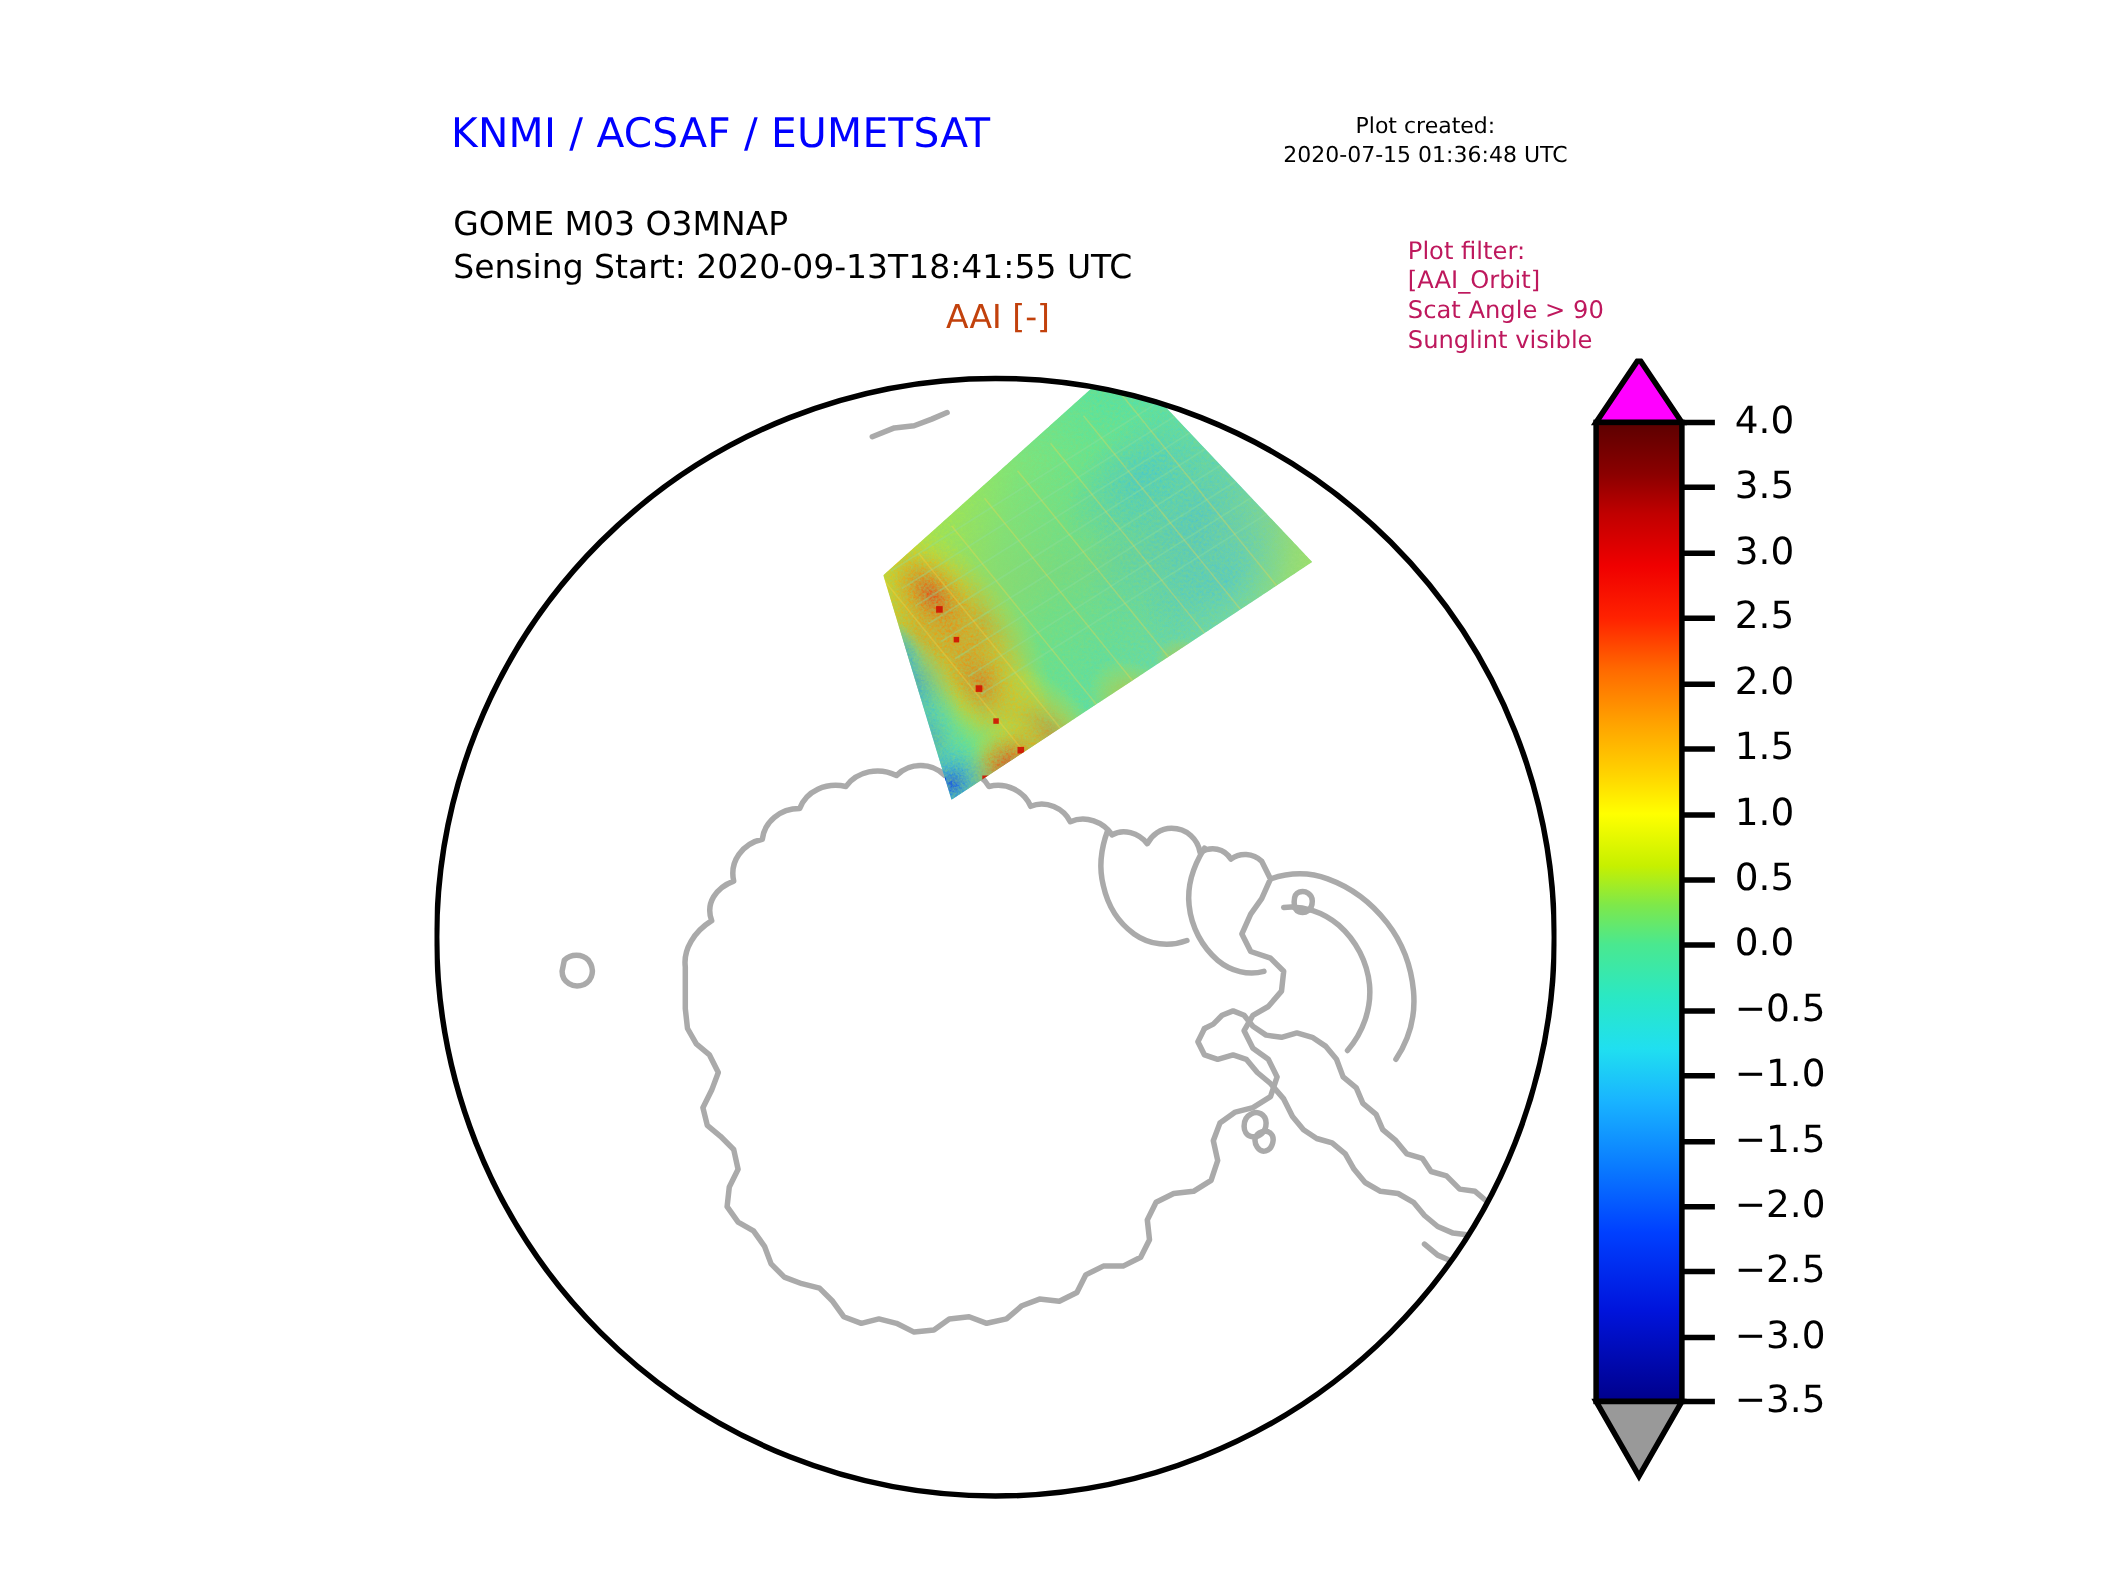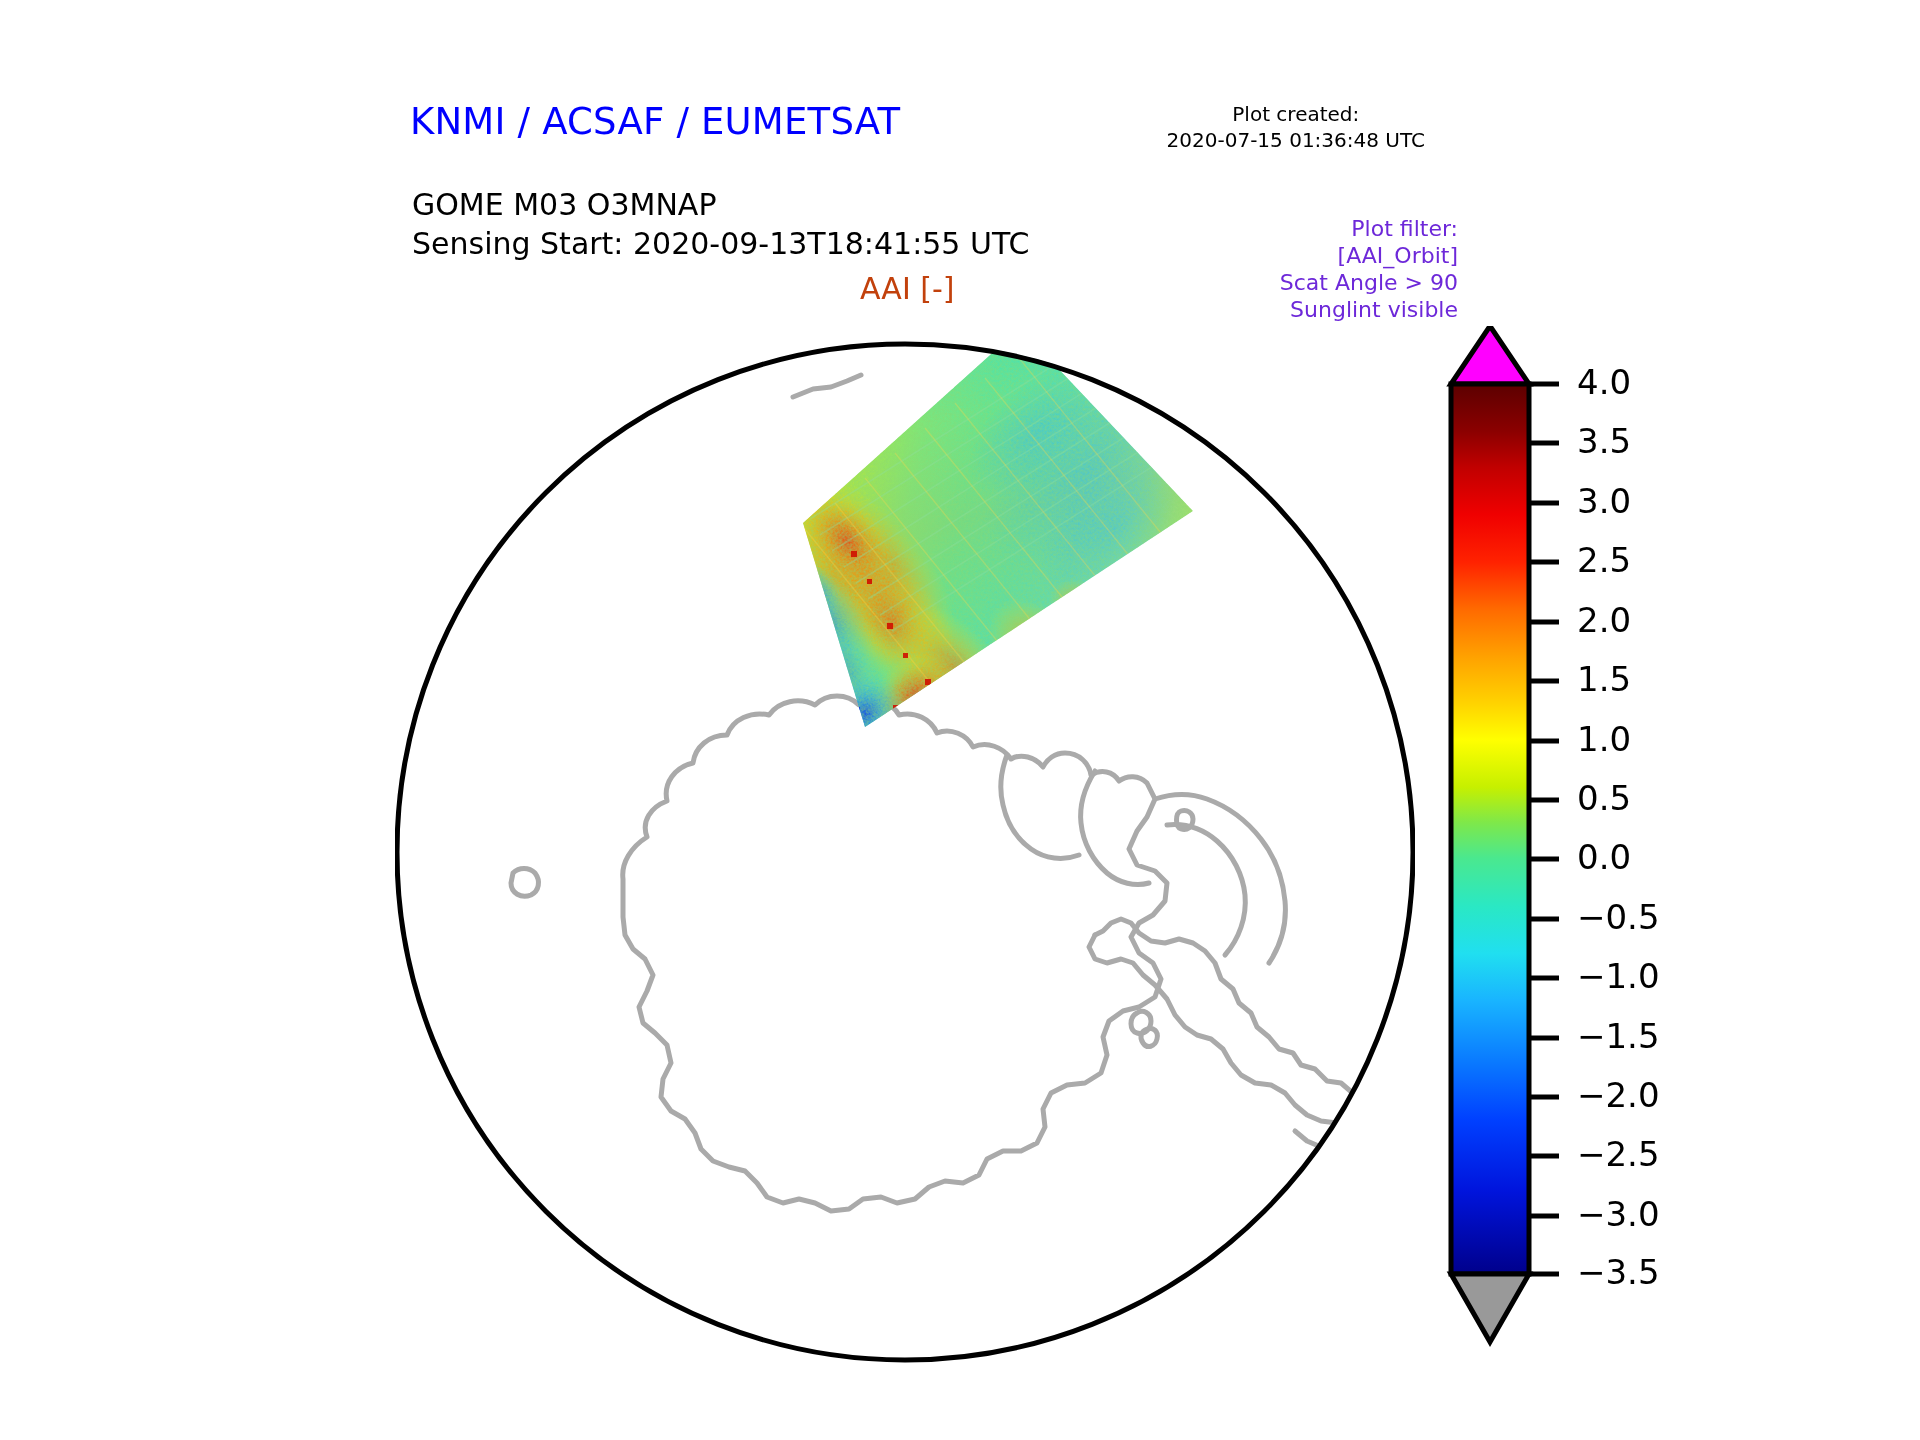--- a/index.html
+++ b/index.html
@@ -59,24 +59,23 @@
     left: 860px;
     top: 228px;
     font-size: 30px;
     color: #c2410c;
     white-space: nowrap;
   }
   .hdr-filter {
     position: absolute;
     right: 462px;
     top: 172px;
-    text-align: right;
     font-size: 22px;
     line-height: 27px;
-    color: #6d28d9;
+    color: #be185d;
     white-space: nowrap;
   }
 
   
   .map-wrap {
     position: absolute;
     left: 395px;
     top: 280px;
     width: 1020px;
     height: 1040px;

